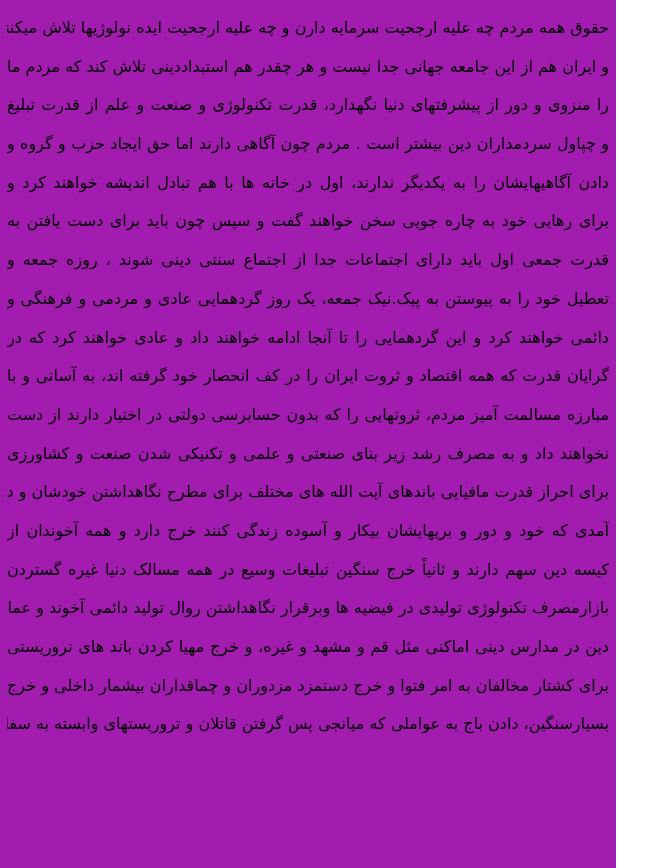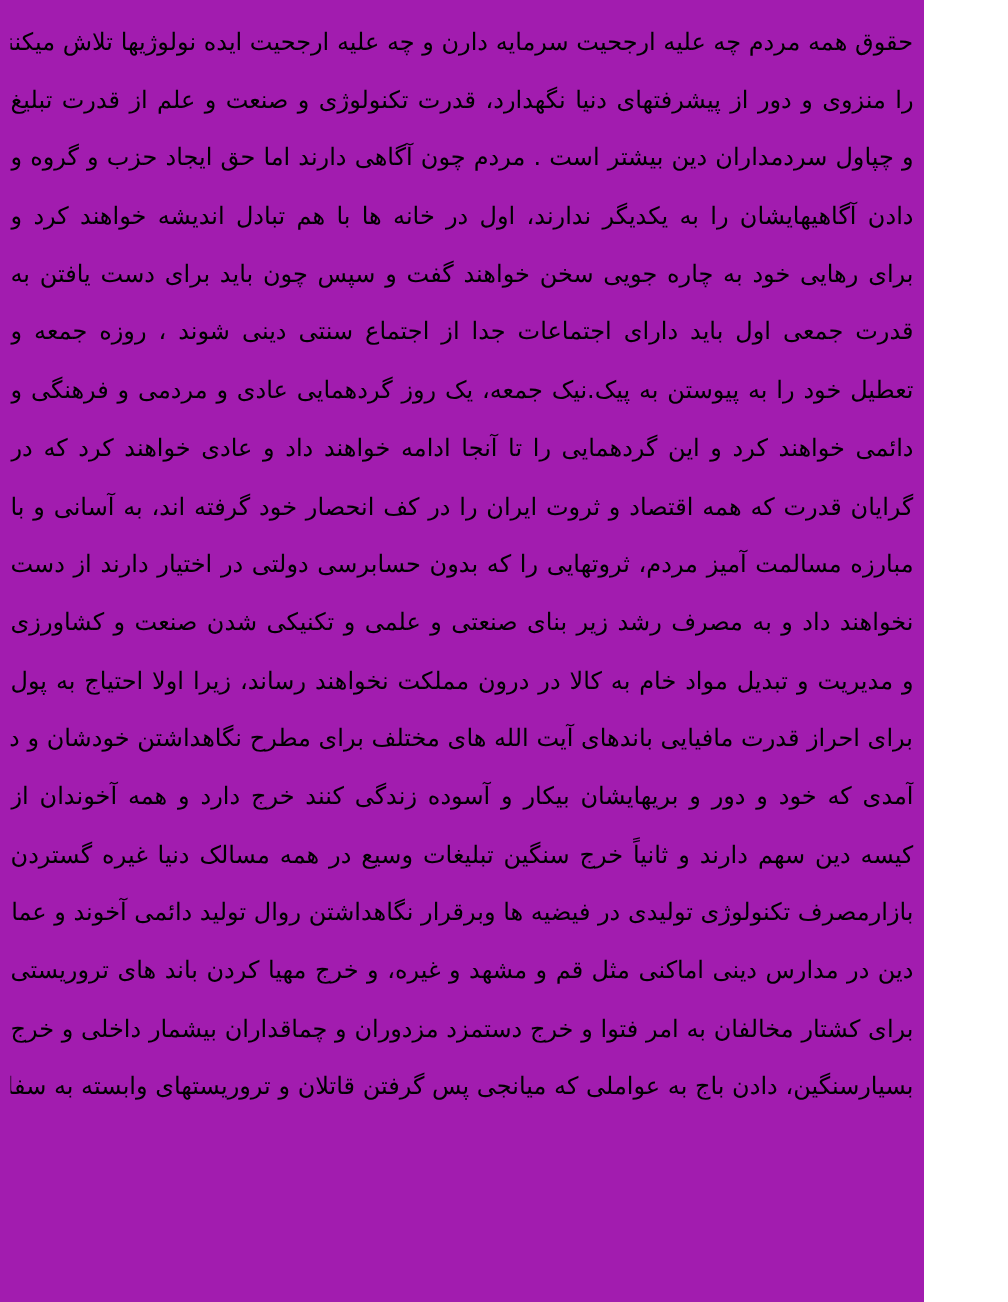--- a/index.html
+++ b/index.html
@@ -31,31 +31,31 @@
     white-space: nowrap;
     overflow: hidden;
     -webkit-font-smoothing: none;
   }
 </style>
 </head>
 <body>
 
 <div class="page">
   <div class="text-line">حقوق همه مردم چه علیه ارجحیت سرمایه دارن و چه علیه ارجحیت ایده نولوژیها تلاش میکنند</div>
+  <div class="text-line">و ایران هم از این جامعه جهانی جدا نیست و هر چقدر هم استبداددینی تلاش کند که مردم ما</div>
   <div class="text-line">را منزوی و دور از پیشرفتهای دنیا نگهدارد، قدرت تکنولوژی و صنعت و علم از قدرت تبلیغ</div>
   <div class="text-line">و چپاول سردمداران دین بیشتر است . مردم چون آگاهی دارند اما حق ایجاد حزب و گروه و</div>
   <div class="text-line">دادن آگاهیهایشان را به یکدیگر ندارند، اول در خانه ها با هم تبادل اندیشه خواهند کرد و</div>
   <div class="text-line">برای رهایی خود به چاره جویی سخن خواهند گفت و سپس چون باید برای دست یافتن به</div>
   <div class="text-line">قدرت جمعی اول باید دارای اجتماعات جدا از اجتماع سنتی دینی شوند ، روزه جمعه و</div>
   <div class="text-line">تعطیل خود را به پیوستن به پیک.نیک جمعه، یک روز گردهمایی عادی و مردمی و فرهنگی و</div>
   <div class="text-line">دائمی خواهند کرد و این گردهمایی را تا آنجا ادامه خواهند داد و عادی خواهند کرد که در</div>
   <div class="text-line">گرایان قدرت که همه اقتصاد و ثروت ایران را در کف انحصار خود گرفته اند، به آسانی و با</div>
   <div class="text-line">مبارزه مسالمت آمیز مردم، ثروتهایی را که بدون حسابرسی دولتی در اختیار دارند از دست</div>
   <div class="text-line">نخواهند داد و به مصرف رشد زیر بنای صنعتی و علمی و تکنیکی شدن صنعت و کشاورزی</div>
-  <div class="text-line">و مدیریت و تبدیل مواد خام به کالا در درون مملکت نخواهند رساند، زیرا اولا احتیاج به پول</div>
   <div class="text-line">برای احراز قدرت مافیایی باندهای آیت الله های مختلف برای مطرح نگاهداشتن خودشان و در</div>
   <div class="text-line">آمدی که خود و دور و بریهایشان  بیکار و آسوده زندگی کنند خرج دارد و همه آخوندان از</div>
   <div class="text-line">کیسه  دین سهم دارند و ثانیاً خرج سنگین تبلیغات وسیع در همه مسالک دنیا غیره گستردن</div>
   <div class="text-line">بازارمصرف تکنولوژی تولیدی در فیضیه ها وبرقرار نگاهداشتن روال تولید دائمی آخوند و عمال</div>
   <div class="text-line">دین در مدارس دینی اماکنی مثل قم و مشهد و غیره، و خرج مهیا کردن باند های تروریستی</div>
   <div class="text-line">برای کشتار مخالفان به امر فتوا و خرج  دستمزد مزدوران و چماقداران بیشمار داخلی و خرج</div>
   <div class="text-line">بسیارسنگین، دادن باج به عواملی که میانجی پس گرفتن قاتلان و تروریستهای وابسته به سفارت</div>
 </div>
 
 </body></html>

